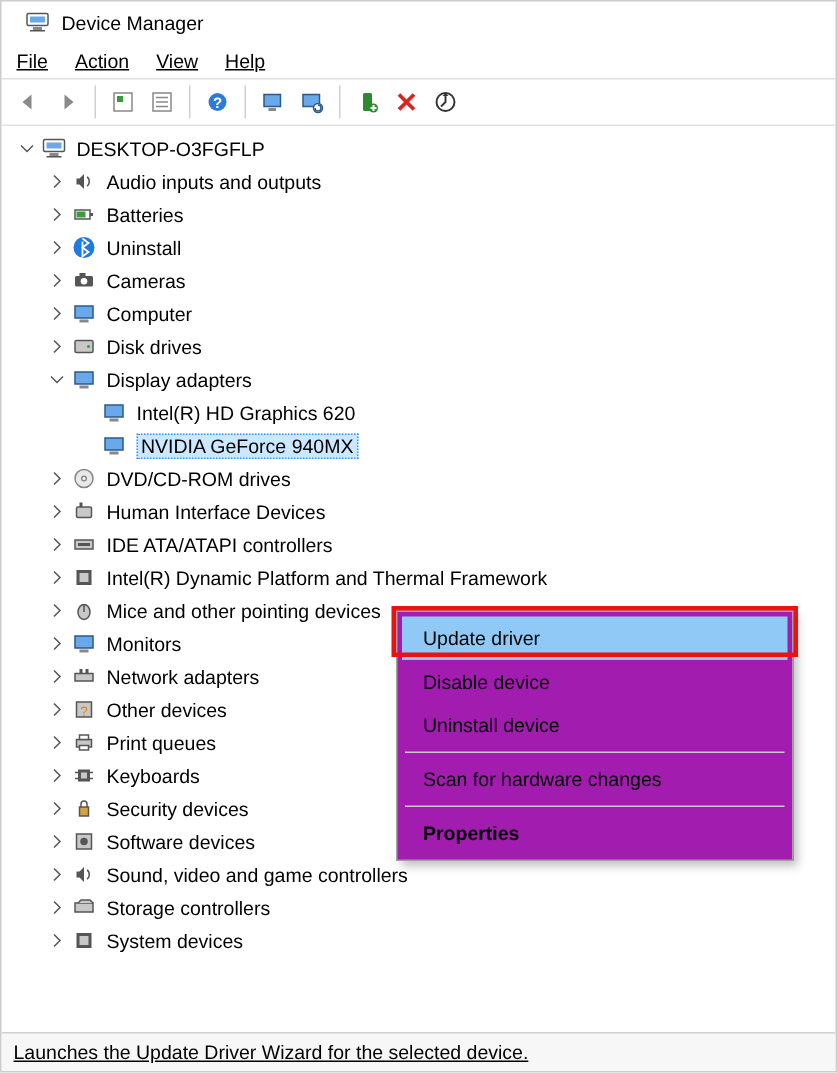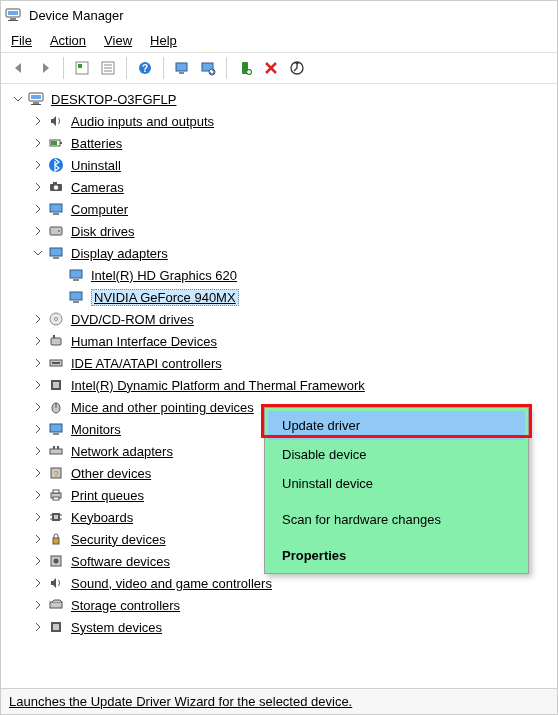--- a/index.html
+++ b/index.html
@@ -11,21 +11,21 @@
     color: #000;
     width: 558px;
     height: 715px;
     overflow: hidden;
     border: 1px solid #ccc;
     position: relative;
   }
   .titlebar {
     display: flex;
     align-items: center;
-    padding: 6px 4px;
+    padding: 6px 16px;
     gap: 8px;
   }
   .titlebar .title { font-size: 13px; }
   .app-icon {
     width: 16px; height: 16px;
     display: inline-flex; align-items: center; justify-content: center;
   }
   .menubar {
     display: flex;
     gap: 18px;
@@ -51,21 +51,20 @@
     width: 24px; height: 24px;
     display: inline-flex; align-items: center; justify-content: center;
     border: 1px solid transparent;
     border-radius: 2px;
   }
   .tree-area {
     padding: 4px 2px;
     overflow: hidden;
     height: 578px;
     position: relative;
-    text-decoration: underline;
   }
   .node {
     display: flex;
     align-items: center;
     height: 22px;
     white-space: nowrap;
   }
   .tw { 
     width: 14px; height: 14px;
     display: inline-flex; align-items: center; justify-content: center;
@@ -82,21 +81,21 @@
   .selected {
     background: #cce8ff;
     border: 1px dotted #3399ff;
     padding: 0 2px;
   }
   .context-menu {
     position: absolute;
     left: 263px;
     top: 323px;
     width: 265px;
-    background: #86efac;
+    background: #a21caf;
     border: 1px solid #a0a0a0;
     box-shadow: 3px 3px 6px rgba(0,0,0,0.25);
     padding: 3px;
   }
   .context-menu .mi {
     padding: 7px 14px;
     font-size: 13px;
     cursor: default;
   }
   .context-menu .mi.hl {

